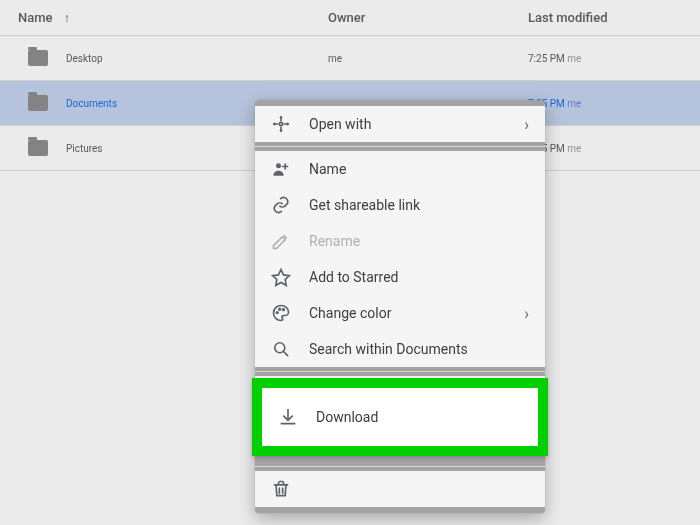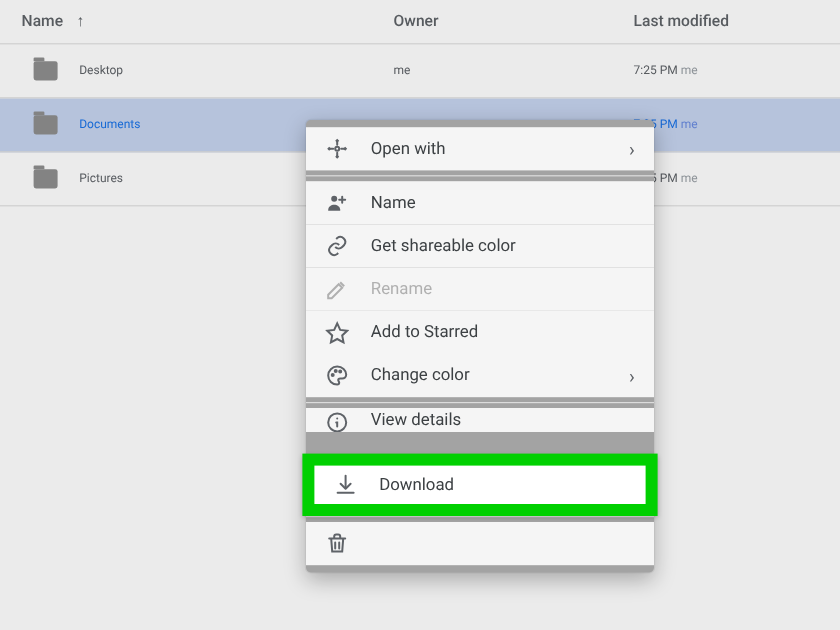--- a/index.html
+++ b/index.html
@@ -80,21 +80,21 @@
   .ctxitem.disabled .icon { color:#b0b0b0; }
 
   
   .hl-box {
     position:absolute;
     z-index: 20;
     background:#00d000;
     padding:10px;
     box-shadow: 0 2px 4px rgba(0,0,0,0.2);
   }
-  .hl-box .ctxitem { background:#fff; height:32px; }
+  .hl-box .ctxitem { background:#fff; height:58px; }
 </style>
 </head>
 <body>
 
 <table class="filelist">
   <colgroup>
       <col class="col-name">
       <col class="col-owner">
       <col class="col-mod">
     </colgroup>
@@ -178,21 +178,21 @@
     <span class="lbl">Name</span>
   </div>
 
   <div class="ctxitem">
     <span class="icon">
       <svg viewBox="0 0 24 24" fill="none" stroke="currentColor" stroke-width="2">
           <path d="M10 13a5 5 0 0 0 7 0l2-2a5 5 0 0 0-7-7l-1 1"></path>
           <path d="M14 11a5 5 0 0 0-7 0l-2 2a5 5 0 0 0 7 7l1-1"></path>
         </svg>
     </span>
-    <span class="lbl">Get shareable color</span>
+    <span class="lbl">Get shareable link</span>
   </div>
 
   <div class="ctxitem disabled">
     <span class="icon">
       <svg viewBox="0 0 24 24" fill="none" stroke="currentColor" stroke-width="2">
           <path d="M3 17.5V21h3.5L17 10.5l-3.5-3.5L3 17.5zM15 5l4 4"></path>
         </svg>
     </span>
     <span class="lbl">Rename</span>
   </div>
@@ -212,20 +212,29 @@
           <path d="M12 3a9 9 0 1 0 0 18c1.5 0 2-1 2-2s-1-1.5-1-2.5 1-1.5 2-1.5h2a4 4 0 0 0 4-4c0-4.4-4-8-9-8z"></path>
           <circle cx="7.5" cy="11.5" r="1" fill="currentColor"></circle>
           <circle cx="10.5" cy="7.5" r="1" fill="currentColor"></circle>
           <circle cx="15" cy="8" r="1" fill="currentColor"></circle>
         </svg>
     </span>
     <span class="lbl">Change color</span>
     <span class="chev">›</span>
   </div>
 
+  <div class="ctxitem">
+    <span class="icon">
+      <svg viewBox="0 0 24 24" fill="none" stroke="currentColor" stroke-width="2">
+          <circle cx="10.5" cy="10.5" r="6"></circle>
+          <path d="M20 20l-5-5" stroke-linecap="round"></path>
+        </svg>
+    </span>
+    <span class="lbl">Search within Documents</span>
+  </div>
 
   <div class="ctxsep"></div>
 
   <div class="ctxitem" style="overflow:hidden; height:20px; align-items:flex-start; padding-top:2px">
     <span class="icon">
       <svg viewBox="0 0 24 24" fill="none" stroke="currentColor" stroke-width="2">
           <circle cx="12" cy="12" r="9"></circle>
           <path d="M12 8h.01M11 12h1v4" stroke-linecap="round"></path>
         </svg>
     </span>

